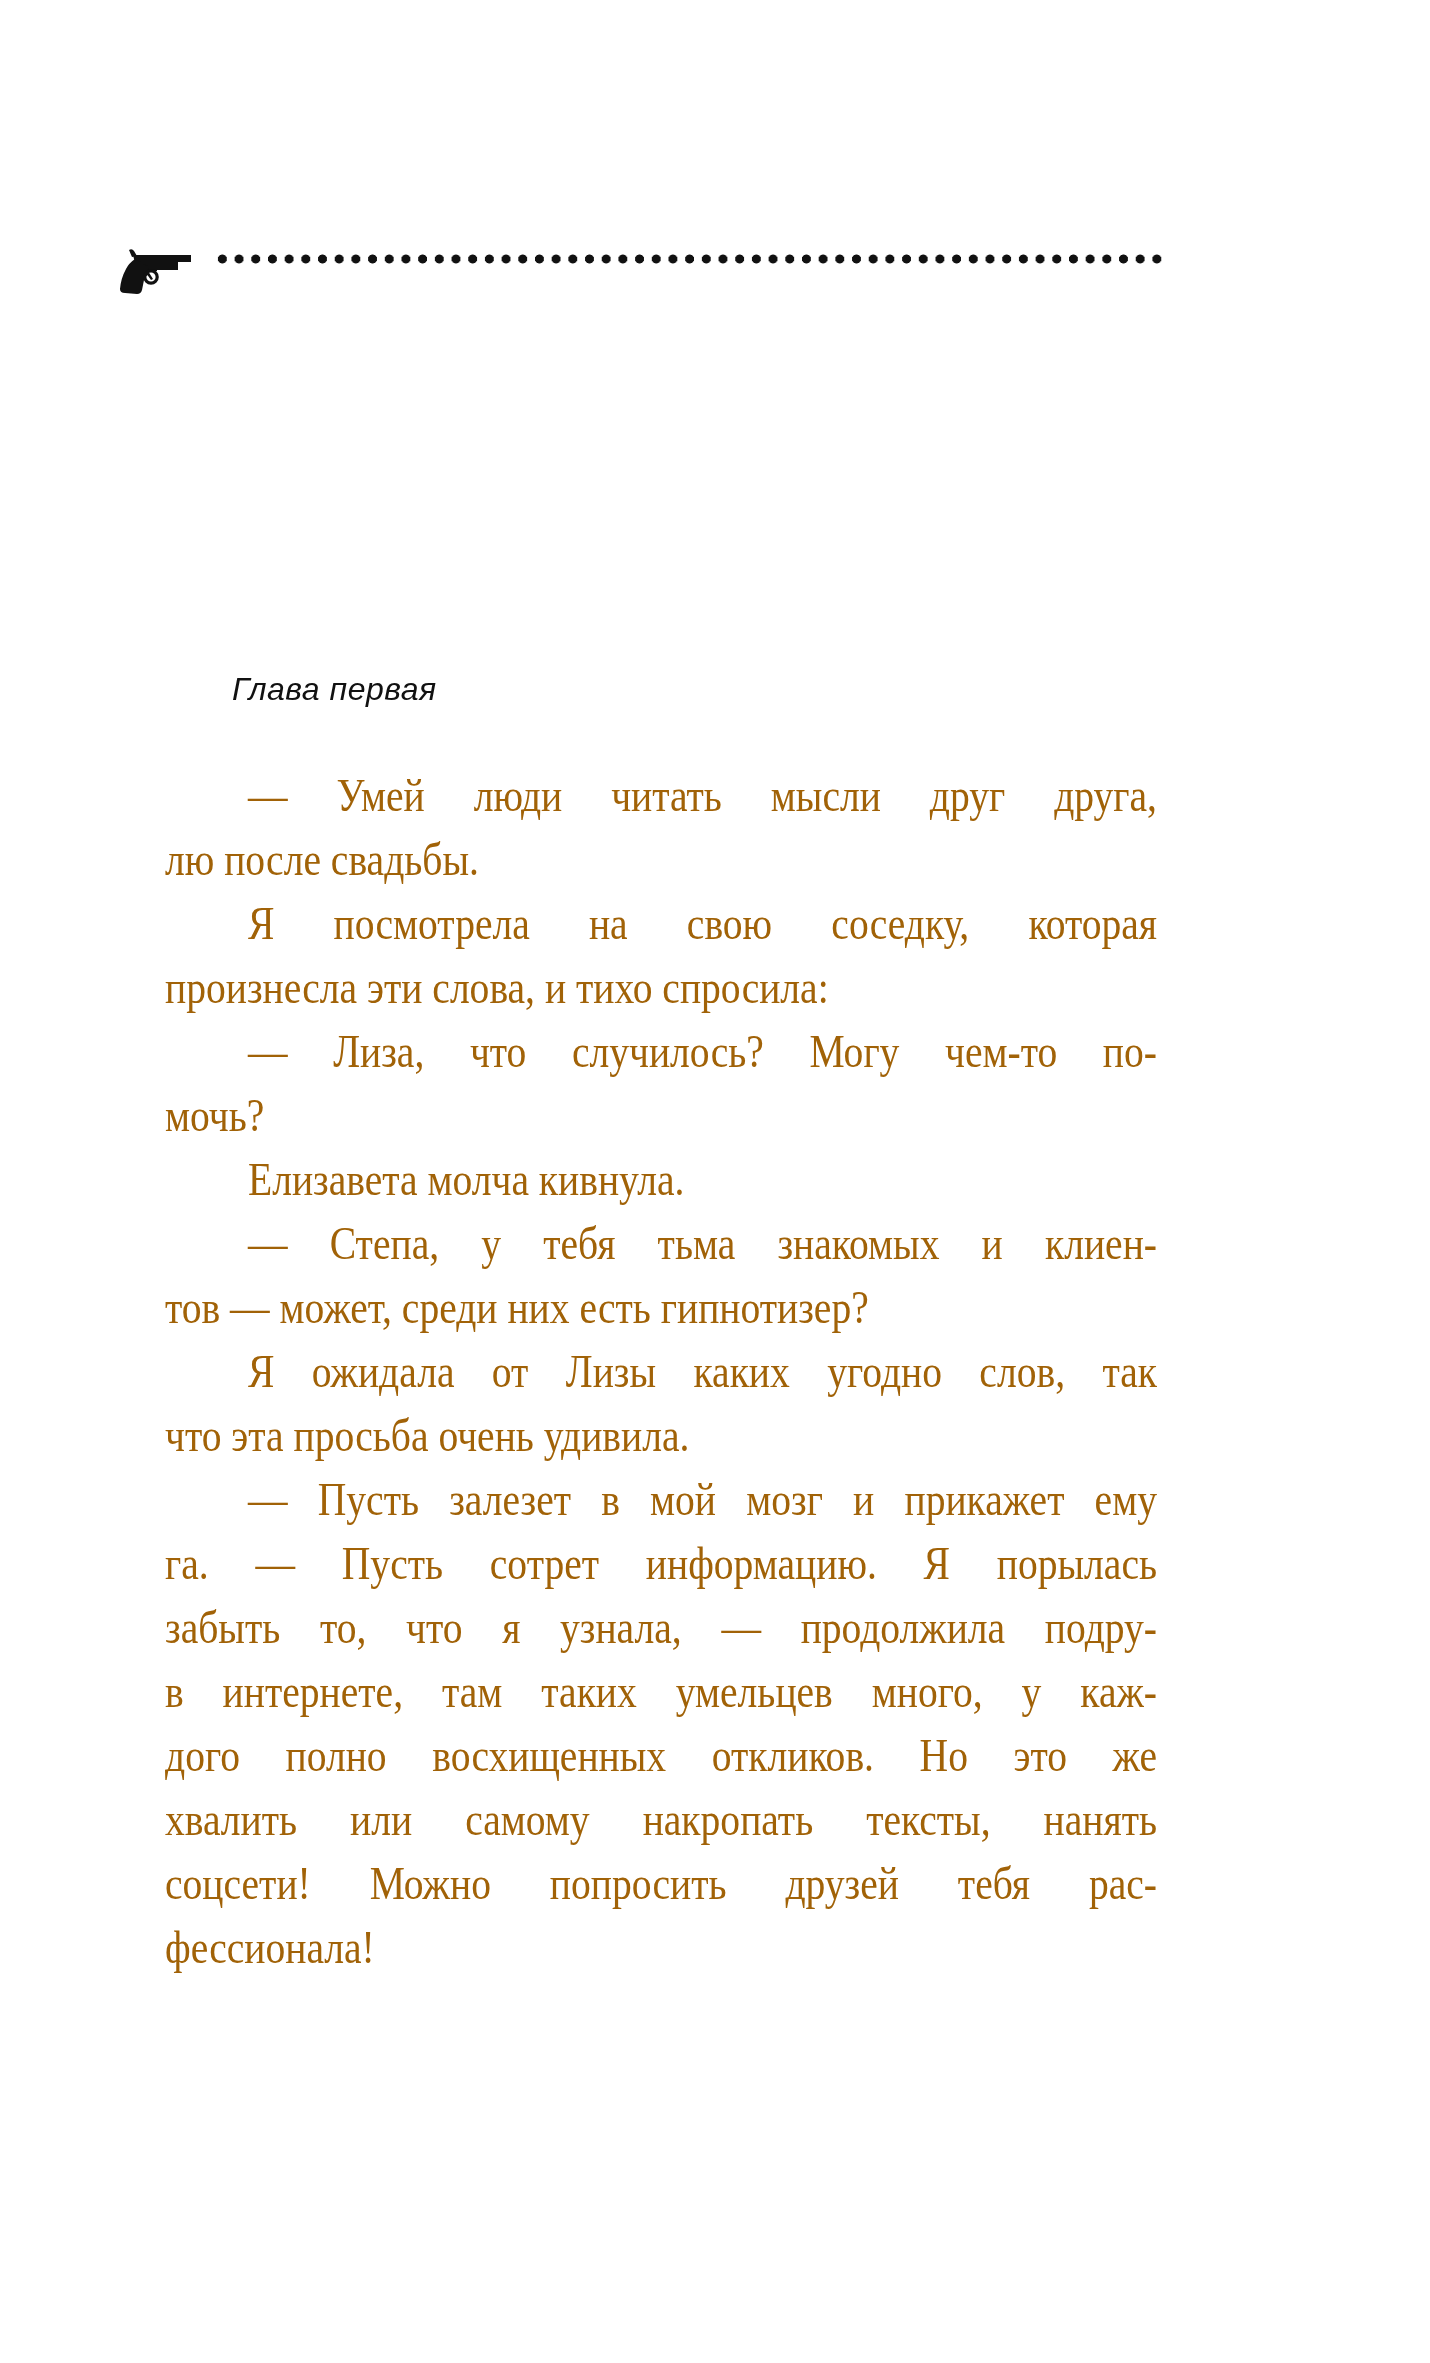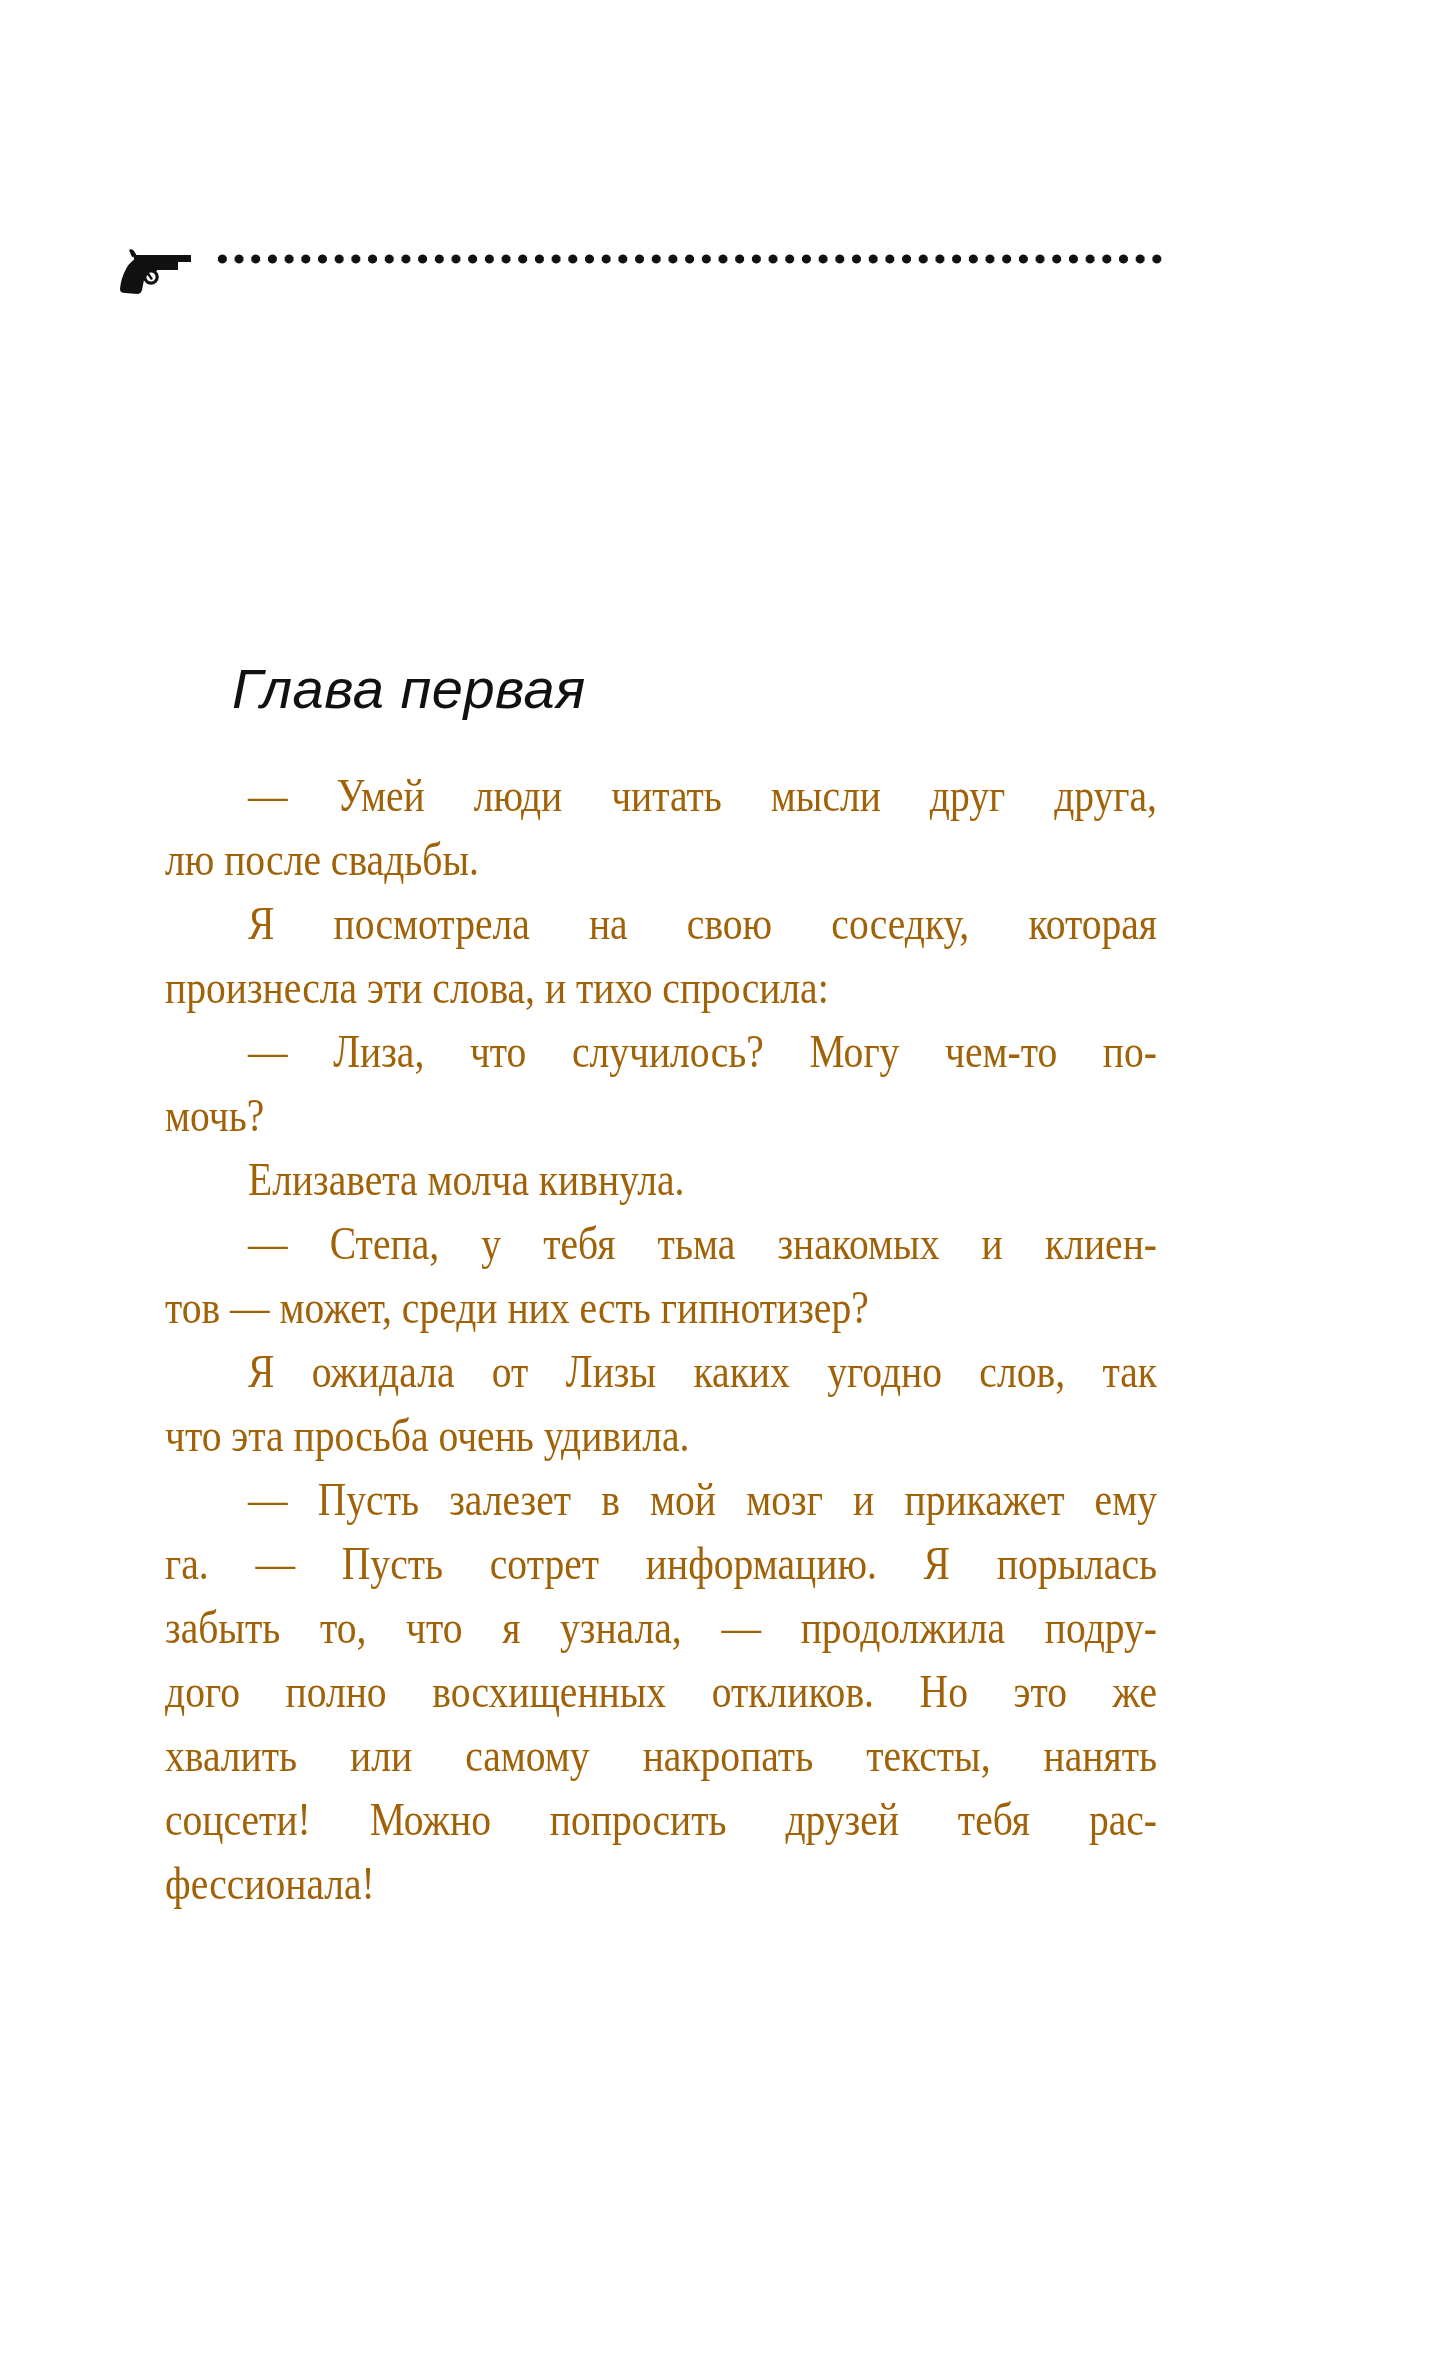--- a/index.html
+++ b/index.html
@@ -46,21 +46,21 @@
     background-repeat: repeat-x;
   }
   .chapter-title {
     position: absolute;
     left: 0;
     width: 1148px;
     top: 664px;
     text-align: center;
     font-family: "Liberation Sans", sans-serif;
     font-style: italic;
-    font-size: 56px;
+    font-size: 32px;
     line-height: 50px;
     letter-spacing: 0.5px;
     color: #111;
     padding-left: 232px;
     box-sizing: border-box;
     text-align: left;
   }
   .body-text {
     position: absolute;
     left: 165px;
@@ -116,19 +116,20 @@
       <div class="line indent"><span class="txt" style="word-spacing: 41.5612px; transform: scaleX(0.86);">— Лиза, что случилось? Могу чем-то по-</span></div>
       <div class="line"><span class="txt" style="transform: scaleX(0.86);">мочь?</span></div>
       <div class="line indent"><span class="txt" style="transform: scaleX(0.86);">Елизавета молча кивнула.</span></div>
       <div class="line indent"><span class="txt" style="word-spacing: 37.5525px; transform: scaleX(0.86);">— Степа, у тебя тьма знакомых и клиен-</span></div>
       <div class="line"><span class="txt" style="transform: scaleX(0.86);">тов — может, среди них есть гипнотизер?</span></div>
       <div class="line indent"><span class="txt" style="word-spacing: 32.0101px; transform: scaleX(0.86);">Я ожидала от Лизы каких угодно слов, так</span></div>
       <div class="line"><span class="txt" style="transform: scaleX(0.86);">что эта просьба очень удивила.</span></div>
       <div class="line indent"><span class="txt" style="word-spacing: 23.6123px; transform: scaleX(0.86);">— Пусть залезет в мой мозг и прикажет ему</span></div>
       <div class="line"><span class="txt" style="word-spacing: 42.8939px; transform: scaleX(0.86);">га. — Пусть сотрет информацию. Я порылась</span></div>
       <div class="line"><span class="txt" style="word-spacing: 34.6434px; transform: scaleX(0.86);">забыть то, что я узнала, — продолжила подру-</span></div>
+      <div class="line"><span class="txt" style="word-spacing: 33.7841px; transform: scaleX(0.86);">в интернете, там таких умельцев много, у каж-</span></div>
       <div class="line"><span class="txt" style="word-spacing: 41.5189px; transform: scaleX(0.86);">дого полно восхищенных откликов. Но это же</span></div>
       <div class="line"><span class="txt" style="word-spacing: 50.1227px; transform: scaleX(0.86);">хвалить или самому накропать тексты, нанять</span></div>
       <div class="line"><span class="txt" style="word-spacing: 56.982px; transform: scaleX(0.86);">соцсети! Можно попросить друзей тебя рас-</span></div>
       <div class="line"><span class="txt" style="transform: scaleX(0.86);">фессионала!</span></div>
     </div>
 
 </div>
 
 </body></html>

